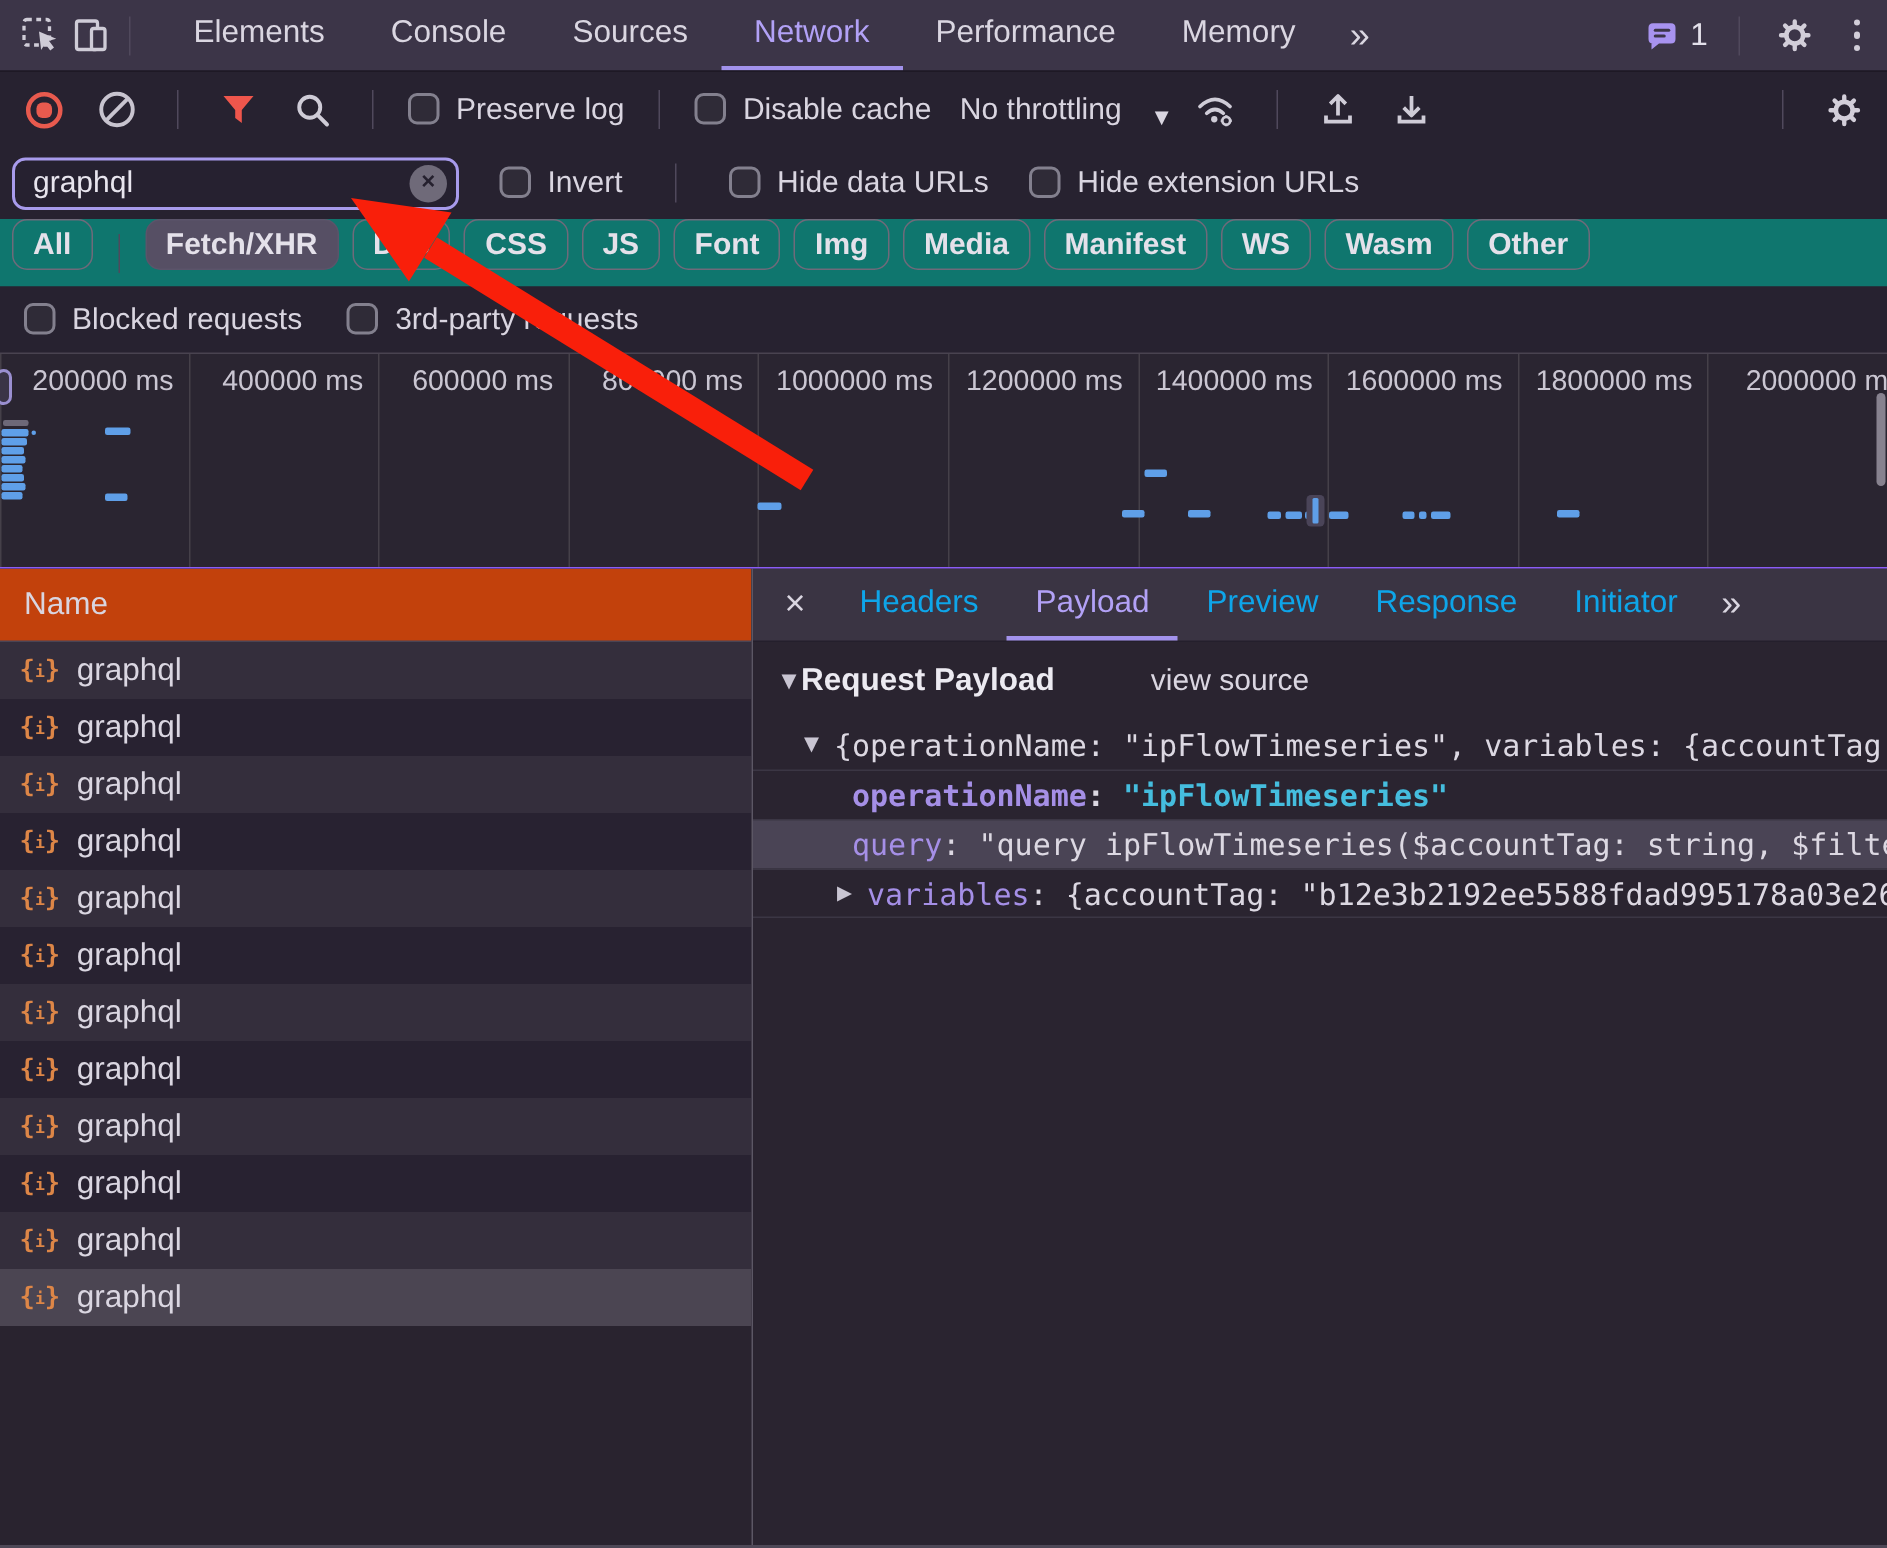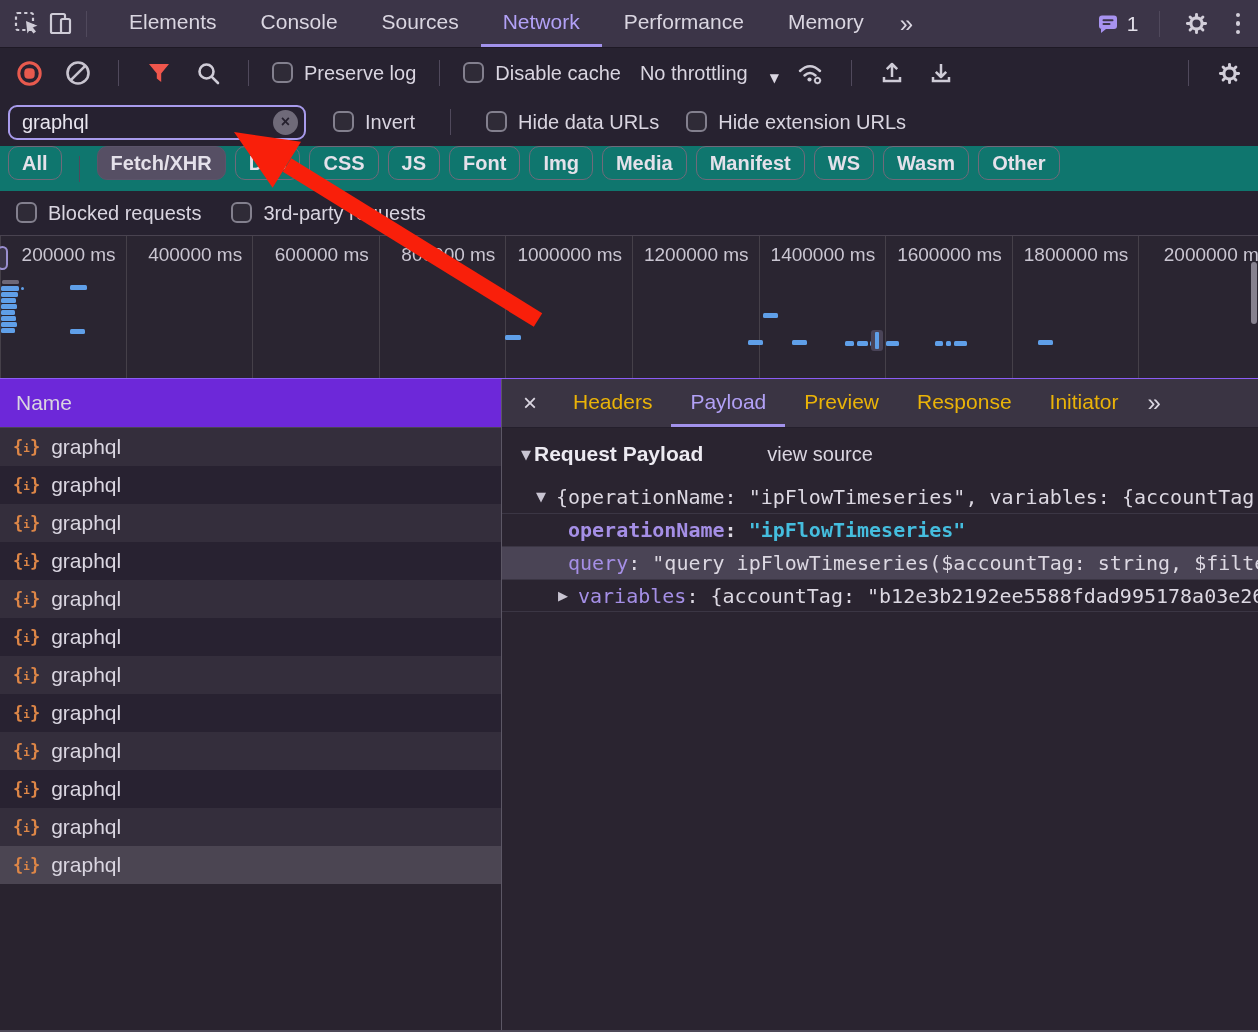--- a/index.html
+++ b/index.html
@@ -53,33 +53,33 @@
   .bar.blue{background:#5f9fe8}
   .bar.gray{background:#6d6878}
   .marker{position:absolute;background:#4a4458;border-radius:3px}
   .marker i{position:absolute;left:4px;top:2px;width:4px;bottom:2px;background:#5f9fe8;border-radius:1px}
   .pill-left{position:absolute;left:-3px;top:10px;width:11px;height:24px;border:2px solid #9a8fd0;border-radius:7px;background:#3a3447;box-sizing:border-box}
   .pill-right{position:absolute;right:1px;top:26px;width:6px;height:62px;border-radius:3px;background:#87828f}
 
   
   .main{flex:1;min-height:0;display:flex}
   .left{width:501px;flex:0 0 501px;background:#29232f;display:flex;flex-direction:column;overflow:hidden}
-  .colhead{height:49px;flex:0 0 49px;background:#6d28d9;border-bottom:1px solid #4a4454;display:flex;align-items:center;padding-left:16px;font-size:21px;box-sizing:border-box}
+  .colhead{height:49px;flex:0 0 49px;background:#c2410c;border-bottom:1px solid #4a4454;display:flex;align-items:center;padding-left:16px;font-size:21px;box-sizing:border-box}
   .rows{flex:1;overflow:hidden}
   .row{height:38px;display:flex;align-items:center;padding-left:13px;gap:11px;font-size:21px;color:#dad6e1}
   .row:nth-child(odd){background:#342e3c}
   .row:nth-child(even){background:#282231}
   .row.selected{background:#4b4552}
   .jicon{color:#dd8647;font-family:"DejaVu Sans Mono",monospace;font-weight:bold;font-size:17px;display:flex;align-items:baseline}
   .jicon .ii{font-size:11px;position:relative;top:-1px}
 
   .right{flex:1;min-width:0;background:#2a2430;border-left:1px solid #5c5765;display:flex;flex-direction:column;overflow:hidden}
   .dtabs{height:49px;flex:0 0 49px;background:#3a3443;border-bottom:1px solid #241f2c;display:flex;align-items:stretch;box-sizing:border-box}
   .dclose{display:flex;align-items:center;font-size:24px;padding:0 17px 0 21px;color:#dad6e1}
-  .dtab{display:flex;align-items:center;padding:0 19px;font-size:21px;color:#eab308;border-bottom:3px solid transparent;box-sizing:border-box}
+  .dtab{display:flex;align-items:center;padding:0 19px;font-size:21px;color:#0ea5e9;border-bottom:3px solid transparent;box-sizing:border-box}
   .dtab.active{color:#b2a1f6;border-bottom-color:#a292ec}
   .dchev{display:flex;align-items:center;font-size:24px;color:#dad6e1;padding:0 10px}
 
   
   .plhead{height:52px;flex:0 0 52px;display:flex;align-items:center;padding-left:19px;font-size:21px}
   .tri{font-family:"DejaVu Sans",sans-serif;color:#c9c5d2}
   .plhead .tri{font-size:13px;margin-right:3px}
   .pltitle{font-weight:bold;font-size:21px;color:#eceaf1}
   .plvs{margin-left:64px;font-size:20px;color:#dad6e1}
   .pllines{flex:1;overflow:hidden}

